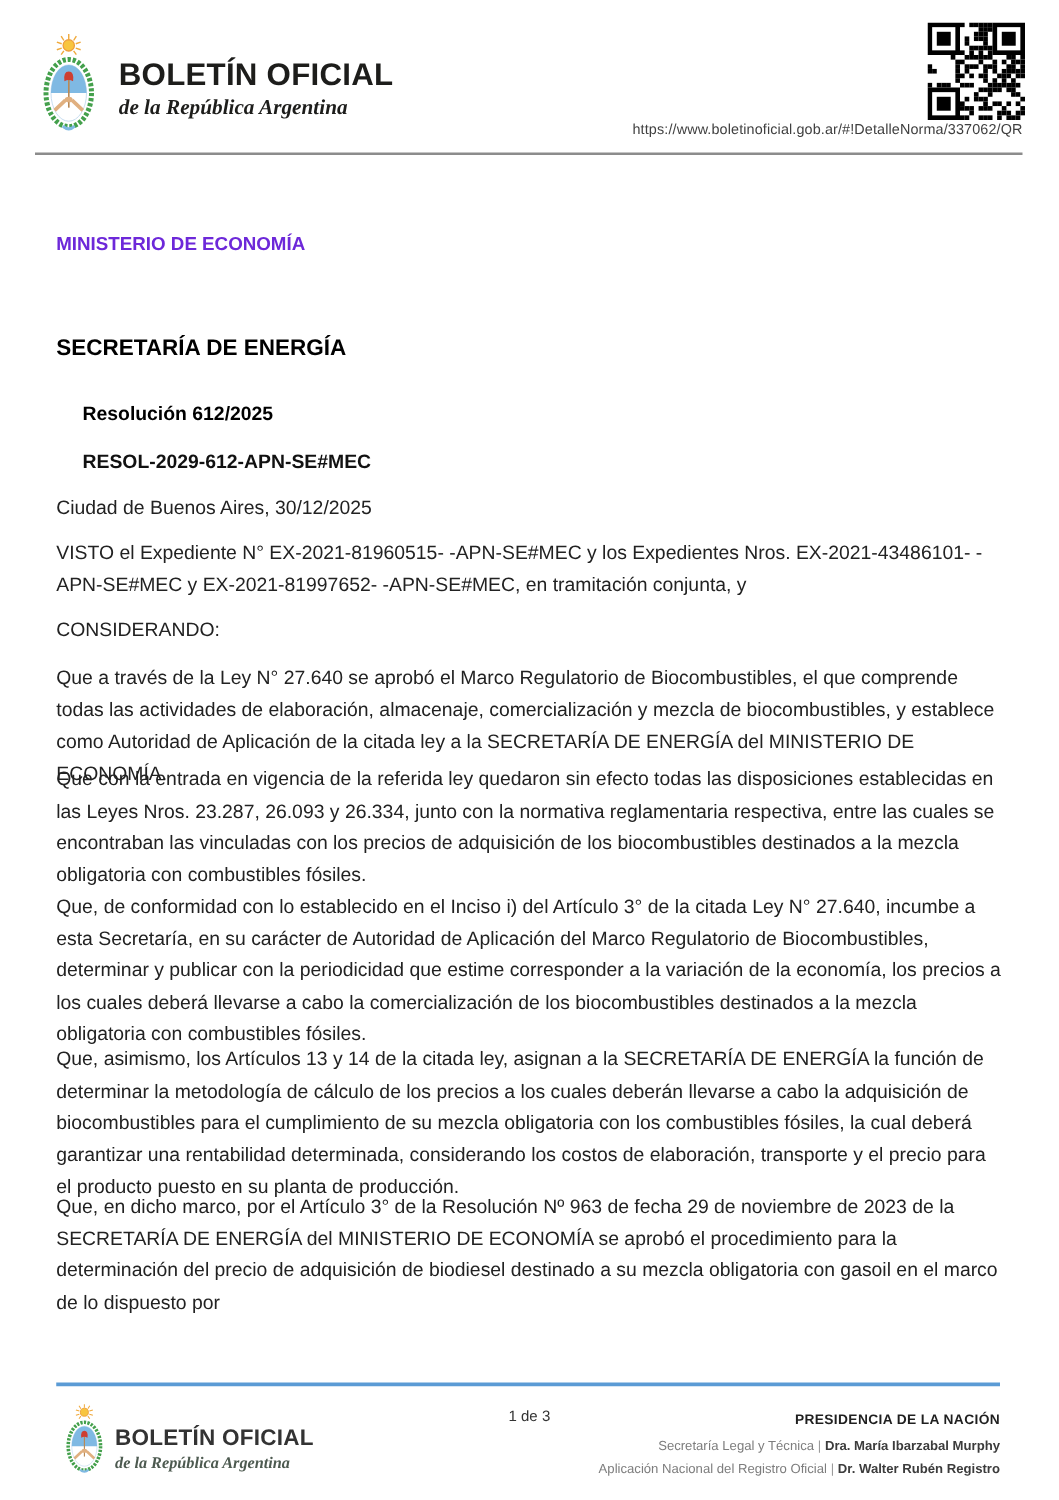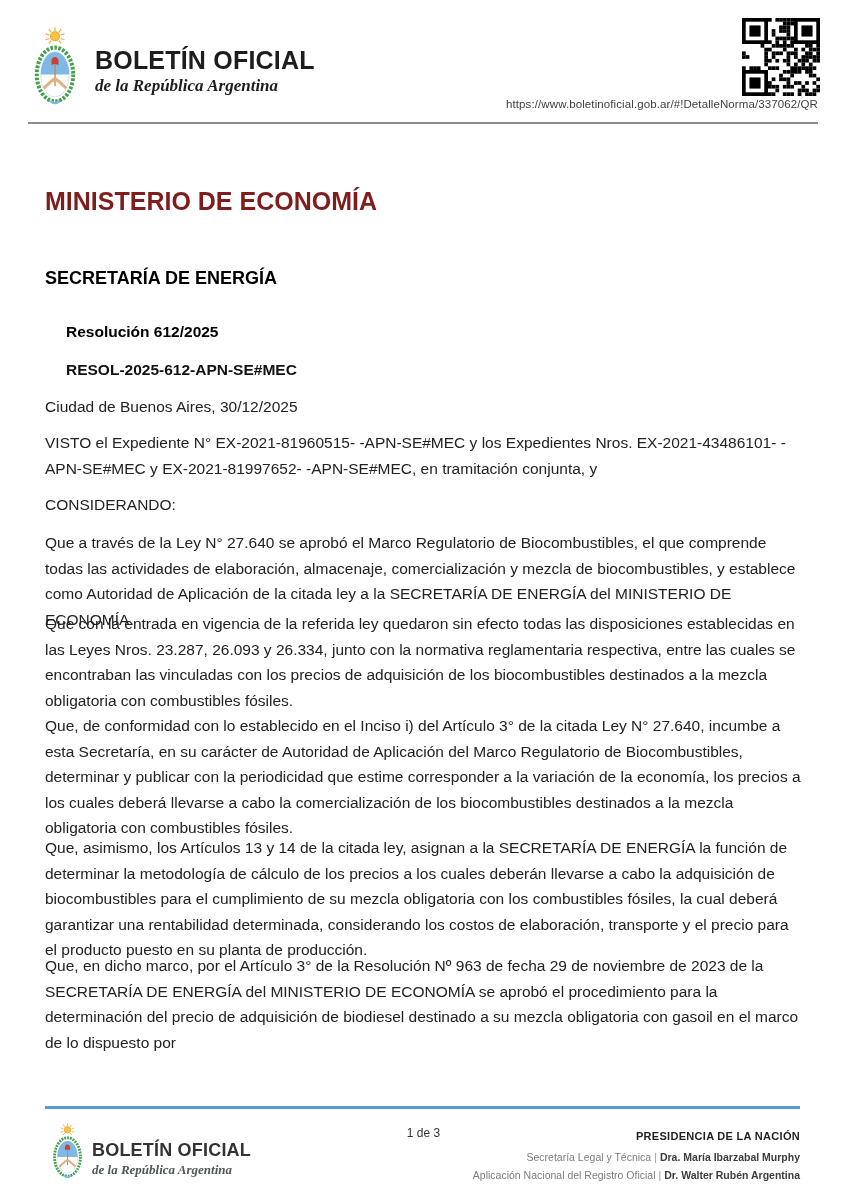--- a/index.html
+++ b/index.html
@@ -26,21 +26,21 @@
   .qr { position:absolute; left:742px; top:18px; width:78px; height:78px; }
   .qr-url {
     position:absolute; right:29px; top:98px;
     font-size:11.5px; color:#3f3f3f; letter-spacing:0.1px;
   }
   .head-rule {
     position:absolute; left:28px; right:29px; top:122px;
     height:2px; background:#8c8c8c;
   }
   
-  .h-ministry   { position:absolute; left:45px; top:187px; font-size:25px; font-weight:bold; color:#7f1d1d; }
+  .h-ministry   { position:absolute; left:45px; top:187px; font-size:15px; font-weight:bold; color:#6d28d9; }
   .h-secretariat{ position:absolute; left:45px; top:268px; font-size:18px; font-weight:bold; color:#000;text-align:right; }
   .res-number { position:absolute; left:66px; top:323px; font-size:15.5px; font-weight:bold; color:#000000; }
   .res-code   { position:absolute; left:66px; top:361px; font-size:15.5px; font-weight:bold; color:#111; }
   .dateline   { position:absolute; left:45px; top:398px; font-size:15.5px; color:#222; }
   .body-text {
     position:absolute; left:45px; width:756px;
     font-size:15.5px; line-height:25.5px; color:#222;
     text-align:left;
   }
   .visto        { top:430px; }
@@ -277,21 +277,21 @@
         <rect x="3.7142857142857144" y="55.714285714285715" width="18.571428571428573" height="18.571428571428573" fill="#fff"></rect>
         <rect x="7.428571428571429" y="59.42857142857143" width="11.142857142857142" height="11.142857142857142" fill="#000"></rect>
       </svg></div>
   <div class="qr-url">https://www.boletinoficial.gob.ar/#!DetalleNorma/337062/QR</div>
   <div class="head-rule"></div>
 
   <div class="h-ministry">MINISTERIO DE ECONOMÍA</div>
   <div class="h-secretariat">SECRETARÍA DE ENERGÍA</div>
 
   <div class="res-number">Resolución 612/2025</div>
-  <div class="res-code">RESOL-2025-612-APN-SE#MEC</div>
+  <div class="res-code">RESOL-2029-612-APN-SE#MEC</div>
   <div class="dateline">Ciudad de Buenos Aires, 30/12/2025</div>
 
   <p class="body-text visto">VISTO el Expediente N° EX-2021-81960515- -APN-SE#MEC y los Expedientes Nros. EX-2021-43486101- -APN-SE#MEC y EX-2021-81997652- -APN-SE#MEC, en tramitación conjunta, y</p>
   <p class="body-text considerando">CONSIDERANDO:</p>
 
   <p class="body-text para-1">Que a través de la Ley N° 27.640 se aprobó el Marco Regulatorio de Biocombustibles, el que comprende todas las actividades de elaboración, almacenaje, comercialización y mezcla de biocombustibles, y establece como Autoridad de Aplicación de la citada ley a la SECRETARÍA DE ENERGÍA del MINISTERIO DE ECONOMÍA.</p>
   <p class="body-text para-2">Que con la entrada en vigencia de la referida ley quedaron sin efecto todas las disposiciones establecidas en las Leyes Nros. 23.287, 26.093 y 26.334, junto con la normativa reglamentaria respectiva, entre las cuales se encontraban las vinculadas con los precios de adquisición de los biocombustibles destinados a la mezcla obligatoria con combustibles fósiles.</p>
   <p class="body-text para-3">Que, de conformidad con lo establecido en el Inciso i) del Artículo 3° de la citada Ley N° 27.640, incumbe a esta Secretaría, en su carácter de Autoridad de Aplicación del Marco Regulatorio de Biocombustibles, determinar y publicar con la periodicidad que estime corresponder a la variación de la economía, los precios a los cuales deberá llevarse a cabo la comercialización de los biocombustibles destinados a la mezcla obligatoria con combustibles fósiles.</p>
   <p class="body-text para-4">Que, asimismo, los Artículos 13 y 14 de la citada ley, asignan a la SECRETARÍA DE ENERGÍA la función de determinar la metodología de cálculo de los precios a los cuales deberán llevarse a cabo la adquisición de biocombustibles para el cumplimiento de su mezcla obligatoria con los combustibles fósiles, la cual deberá garantizar una rentabilidad determinada, considerando los costos de elaboración, transporte y el precio para el producto puesto en su planta de producción.</p>
   <p class="body-text para-5">Que, en dicho marco, por el Artículo 3° de la Resolución Nº 963 de fecha 29 de noviembre de 2023 de la SECRETARÍA DE ENERGÍA del MINISTERIO DE ECONOMÍA se aprobó el procedimiento para la determinación del precio de adquisición de biodiesel destinado a su mezcla obligatoria con gasoil en el marco de lo dispuesto por</p>
@@ -308,16 +308,16 @@
     <div class="foot-brand-title">BOLETÍN OFICIAL</div>
     <div class="foot-brand-sub">de la República Argentina</div>
   </div>
 
   <div class="presidency">PRESIDENCIA DE LA NACIÓN</div>
 
   <div class="official-row row-0">
     <span class="role">Secretaría Legal y Técnica</span><span class="sep">|</span><span class="name">Dra. María Ibarzabal Murphy</span>
   </div>
   <div class="official-row row-1">
-    <span class="role">Aplicación Nacional del Registro Oficial</span><span class="sep">|</span><span class="name">Dr. Walter Rubén Argentina</span>
+    <span class="role">Aplicación Nacional del Registro Oficial</span><span class="sep">|</span><span class="name">Dr. Walter Rubén Registro</span>
   </div>
 
 </div>
 
 </body></html>

